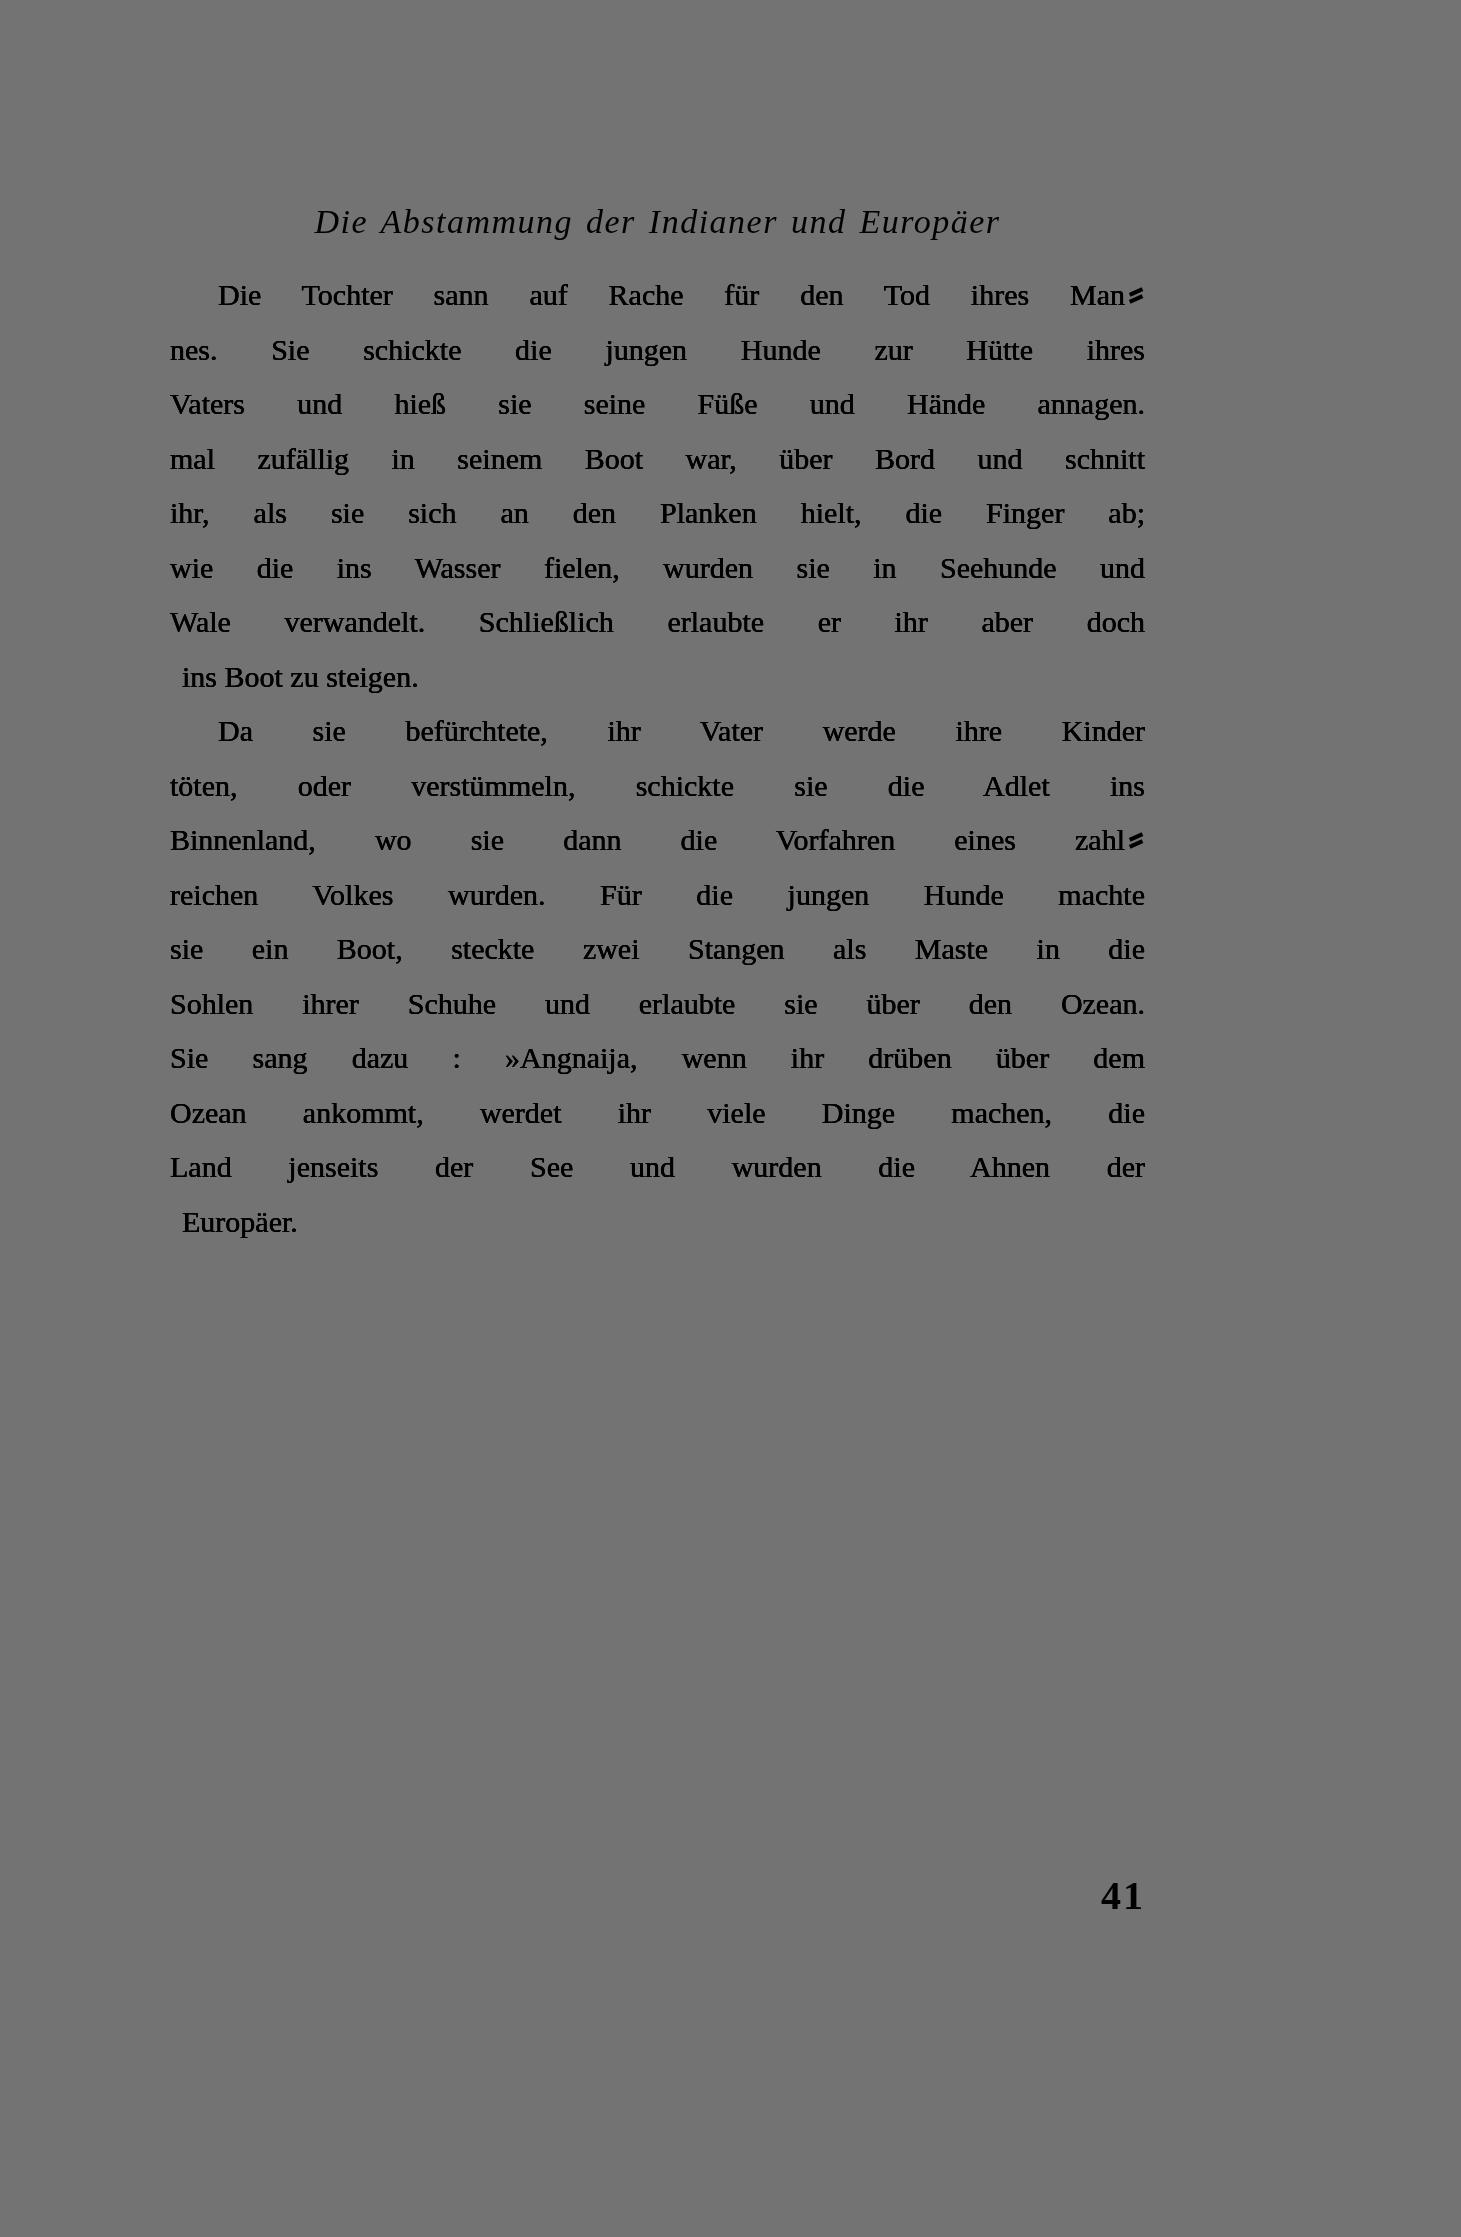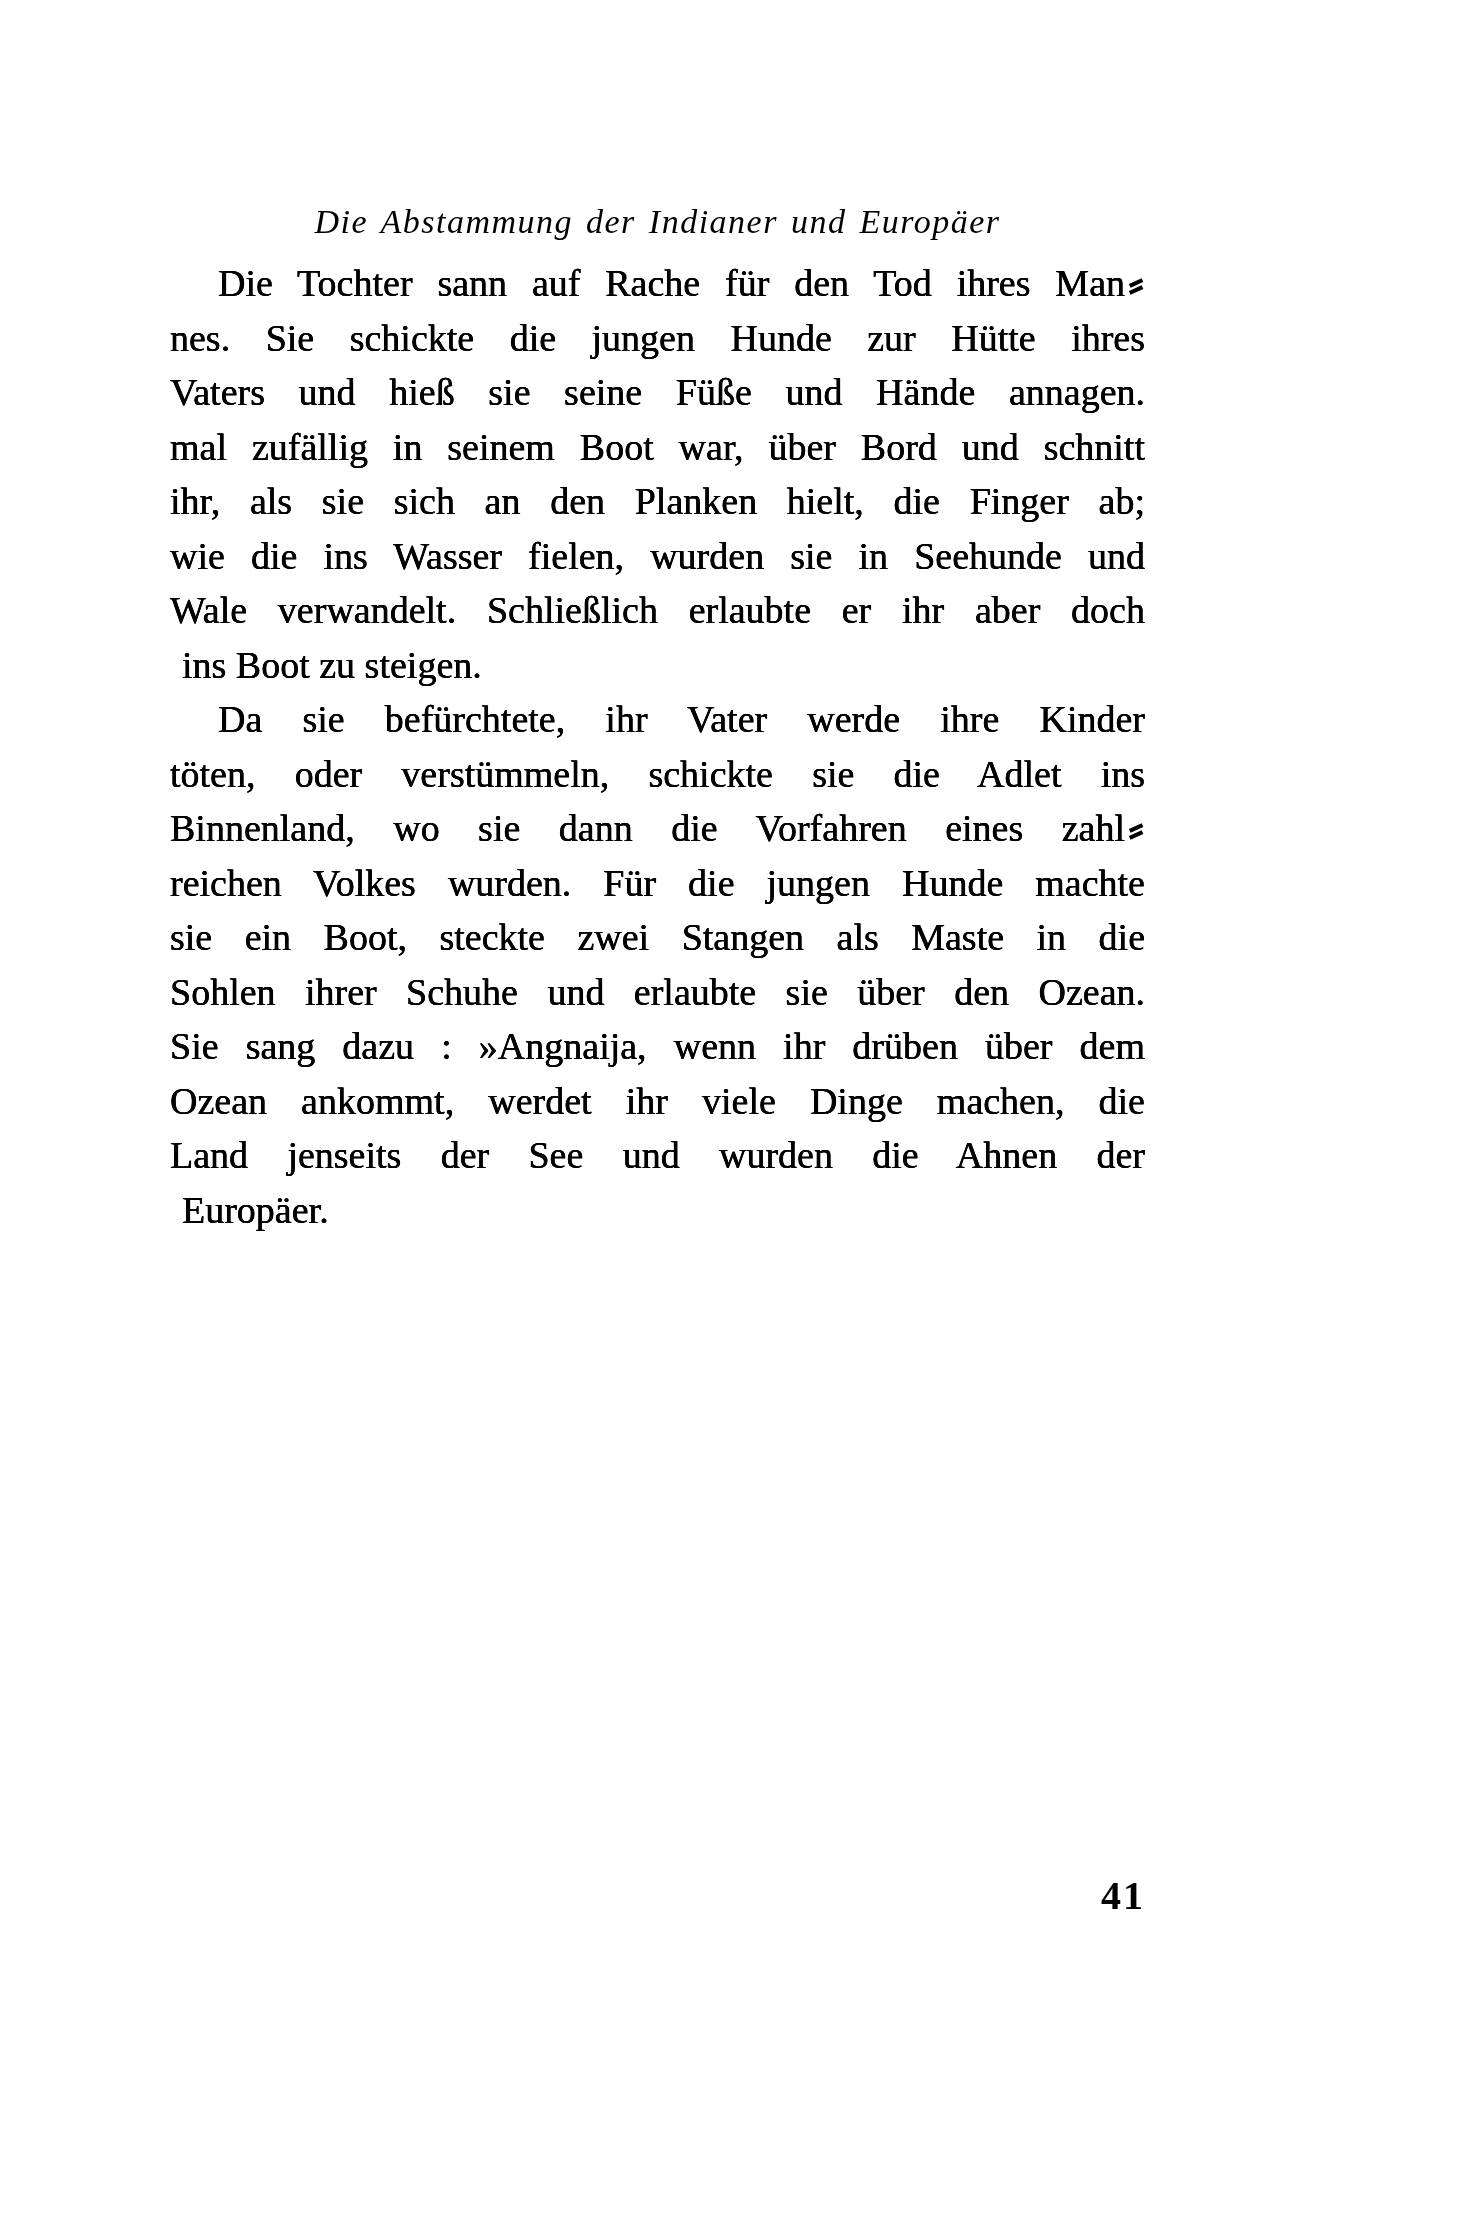--- a/index.html
+++ b/index.html
@@ -4,44 +4,44 @@
 <style>
   html, body {
     margin: 0;
     padding: 0;
     background: #e8e8e8;
   }
   .page {
     position: relative;
     width: 1461px;
     height: 2237px;
-    background: #ffffff;
+    background: #737373;
     overflow: hidden;
     font-family: "Liberation Serif", "DejaVu Serif", serif;
     color: #000000;
   }
   .running-header {
     position: absolute;
     top: 202px;
     left: 170px;
     width: 975px;
     text-align: center;
     font-style: italic;
     font-size: 34px;
     line-height: 40px;
     letter-spacing: 1.5px;
     word-spacing: 3px;
     color: #000;
   }
   .body-text {
     position: absolute;
-    top: 256px;
+    top: 268px;
     left: 170px;
     width: 975px;
-    font-size: 38px;
+    font-size: 30px;
     line-height: 54.5px;
     text-shadow: 0.25px 0 0 #000, -0.25px 0 0 #000;
   }
   .line {
     text-align: justify;
     text-align-last: justify;
     height: 54.5px;
     white-space: normal;
   }
   .line.indent {

